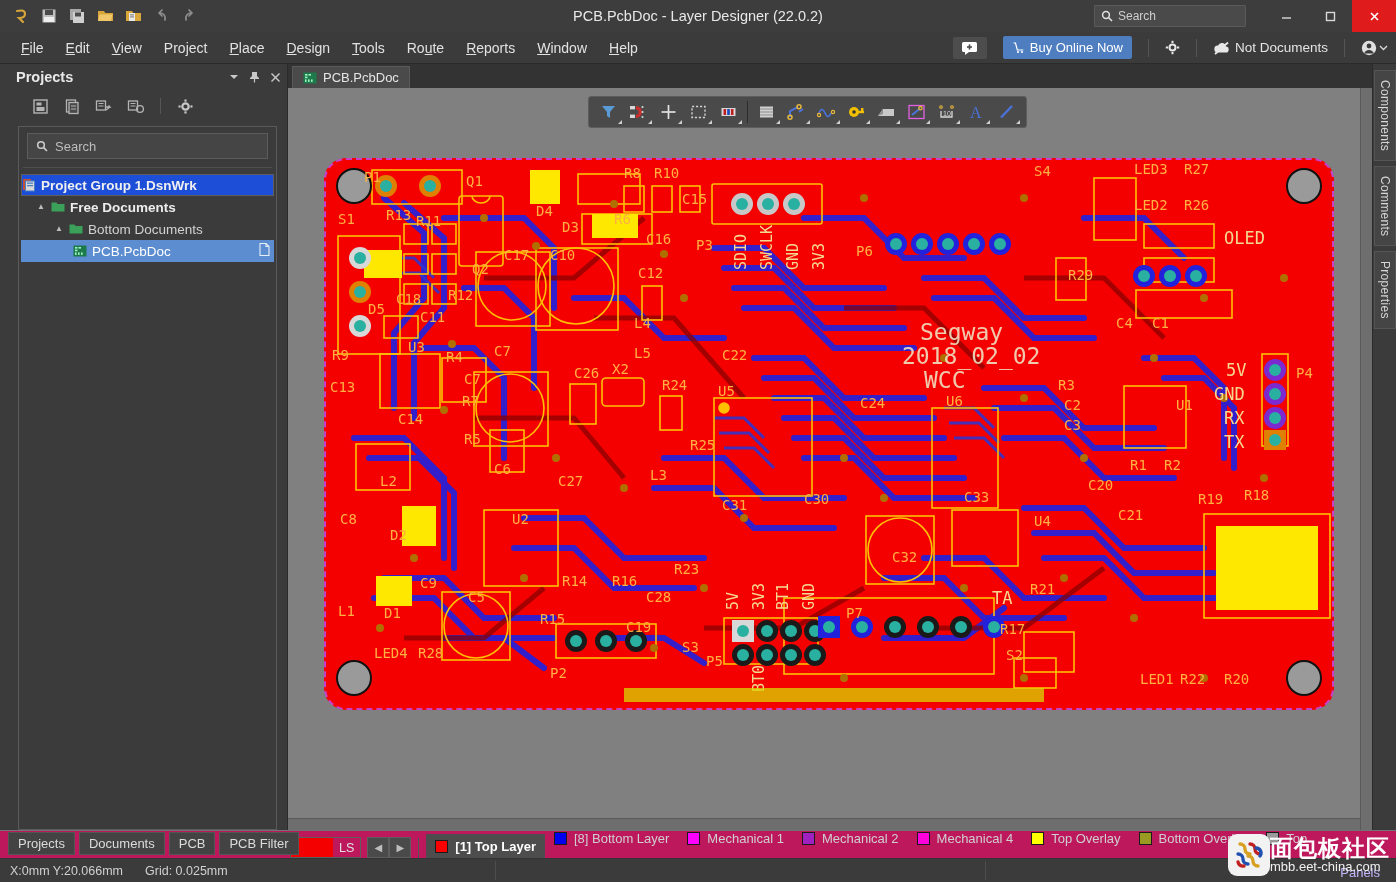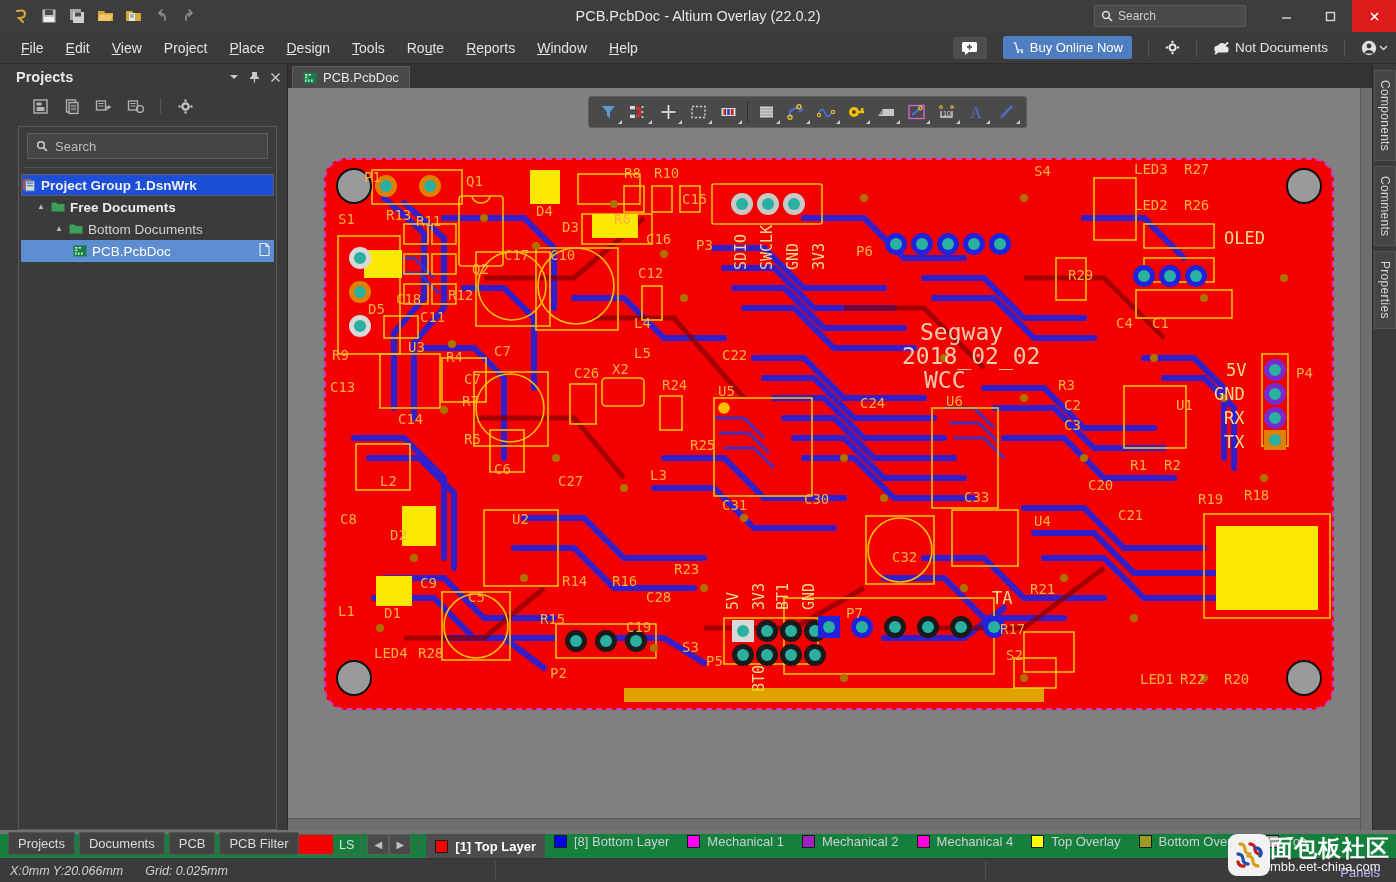--- a/index.html
+++ b/index.html
@@ -145,43 +145,42 @@
     width: 24px; flex: 0 0 24px; background: #3b3b3b; display: flex; flex-direction: column;
     align-items: center; padding-top: 6px; gap: 5px; border-left: 1px solid #2b2b2b;
   }
   .vtab {
     writing-mode: vertical-rl; font-size: 12px; color: #d6d6d6; padding: 9px 3px;
     background: #454545; border: 1px solid #555; letter-spacing: .3px;
   }
 
   
   .layerbar {
-    height: 28px; flex: 0 0 28px; background: #15803d; display: flex; align-items: flex-start;
-    padding-left: 6px; gap: 0; border-top: 4px solid #737373; position: relative;
+    height: 28px; flex: 0 0 28px; background: #be185d; display: flex; align-items: flex-end;
+    padding-left: 6px; gap: 0; border-top: 1px solid #737373; position: relative;
   }
   .ls-group { display: flex; align-items: center; height: 21px; border: 1px solid #5e5e5e; margin-right: 6px; }
   .ls-color { width: 42px; height: 19px; }
   .ls-label { font-size: 12.5px; padding: 0 6px; color: #e0e0e0; }
   .arrowbtn {
     width: 22px; height: 21px; background: #4a4a4a; border: 1px solid #5e5e5e;
     display: flex; align-items: center; justify-content: center; color: #bdbdbd; font-size: 10px;
   }
   .lsep { width: 1px; height: 20px; background: #555; margin: 0 7px; }
-  .ltab { display: flex; align-items: center; gap: 7px; padding: 0 9px; font-size: 13px; color: #cfcfcf; white-space: nowrap; }
+  .ltab { display: flex; align-items: center; gap: 7px; padding: 12px 9px; font-size: 13px; color: #cfcfcf; white-space: nowrap; }
   .ltab.active { color: #ffffff; font-weight: bold; background: #4d4d4d; height: 24px; }
   .lsw { width: 13px; height: 13px; border: 1px solid #1a1a1a; }
   .pbtn {
     font-size: 13px; color: #dcdcdc; padding: 3px 9px; border: 1px solid #555; background: #434343;
     margin-right: 4px;
   }
   .statusbar {
     height: 24px; flex: 0 0 24px; background: #3b3b3b; display: flex; align-items: center;
     font-size: 12.5px; color: #d0d0d0; padding-left: 10px; gap: 22px; border-top: 1px solid #333;
     position: relative;
-    font-style: italic;
   }
   .sb-div { position: absolute; width: 1px; top: 2px; bottom: 2px; background: #4e4e4e; }
 
   
   .watermark {
     position: absolute; right: 6px; bottom: 6px; display: flex; align-items: center; gap: 0;
     z-index: 20; pointer-events: none;
   }
   .wm-logo { width: 42px; height: 42px; background: #f2f2f2; border-radius: 9px; display: flex; align-items: center; justify-content: center; }
   .wm-text { display: flex; flex-direction: column; line-height: 1.05; }
@@ -235,21 +234,21 @@
         <svg width="17" height="16" viewBox="0 0 17 16">
             <path d="M12 12 Q13 5 6 5 M6 5 l3-3 M6 5 l3 3" stroke="#8e8e8e" stroke-width="1.7" fill="none" stroke-linecap="round"></path>
           </svg>
       </div>
       <div class="tb-ico">
         <svg width="17" height="16" viewBox="0 0 17 16">
             <path d="M5 12 Q4 5 11 5 M11 5 l-3-3 M11 5 l-3 3" stroke="#8e8e8e" stroke-width="1.7" fill="none" stroke-linecap="round"></path>
           </svg>
       </div>
     </div>
-    <div class="title-text">PCB.PcbDoc - Altium Overlay (22.0.2)</div>
+    <div class="title-text">PCB.PcbDoc - Layer Designer (22.0.2)</div>
     <div class="tb-right">
       <div class="tb-search">
         <svg width="12" height="12" viewBox="0 0 12 12">
             <circle cx="5" cy="5" r="3.4" stroke="#e0e0e0" stroke-width="1.5" fill="none"></circle>
             <line x1="7.5" y1="7.5" x2="11" y2="11" stroke="#e0e0e0" stroke-width="1.6"></line>
           </svg>
         <span>Search</span>
       </div>
       <div class="winbtn">
         <svg width="13" height="13" viewBox="0 0 13 13">

